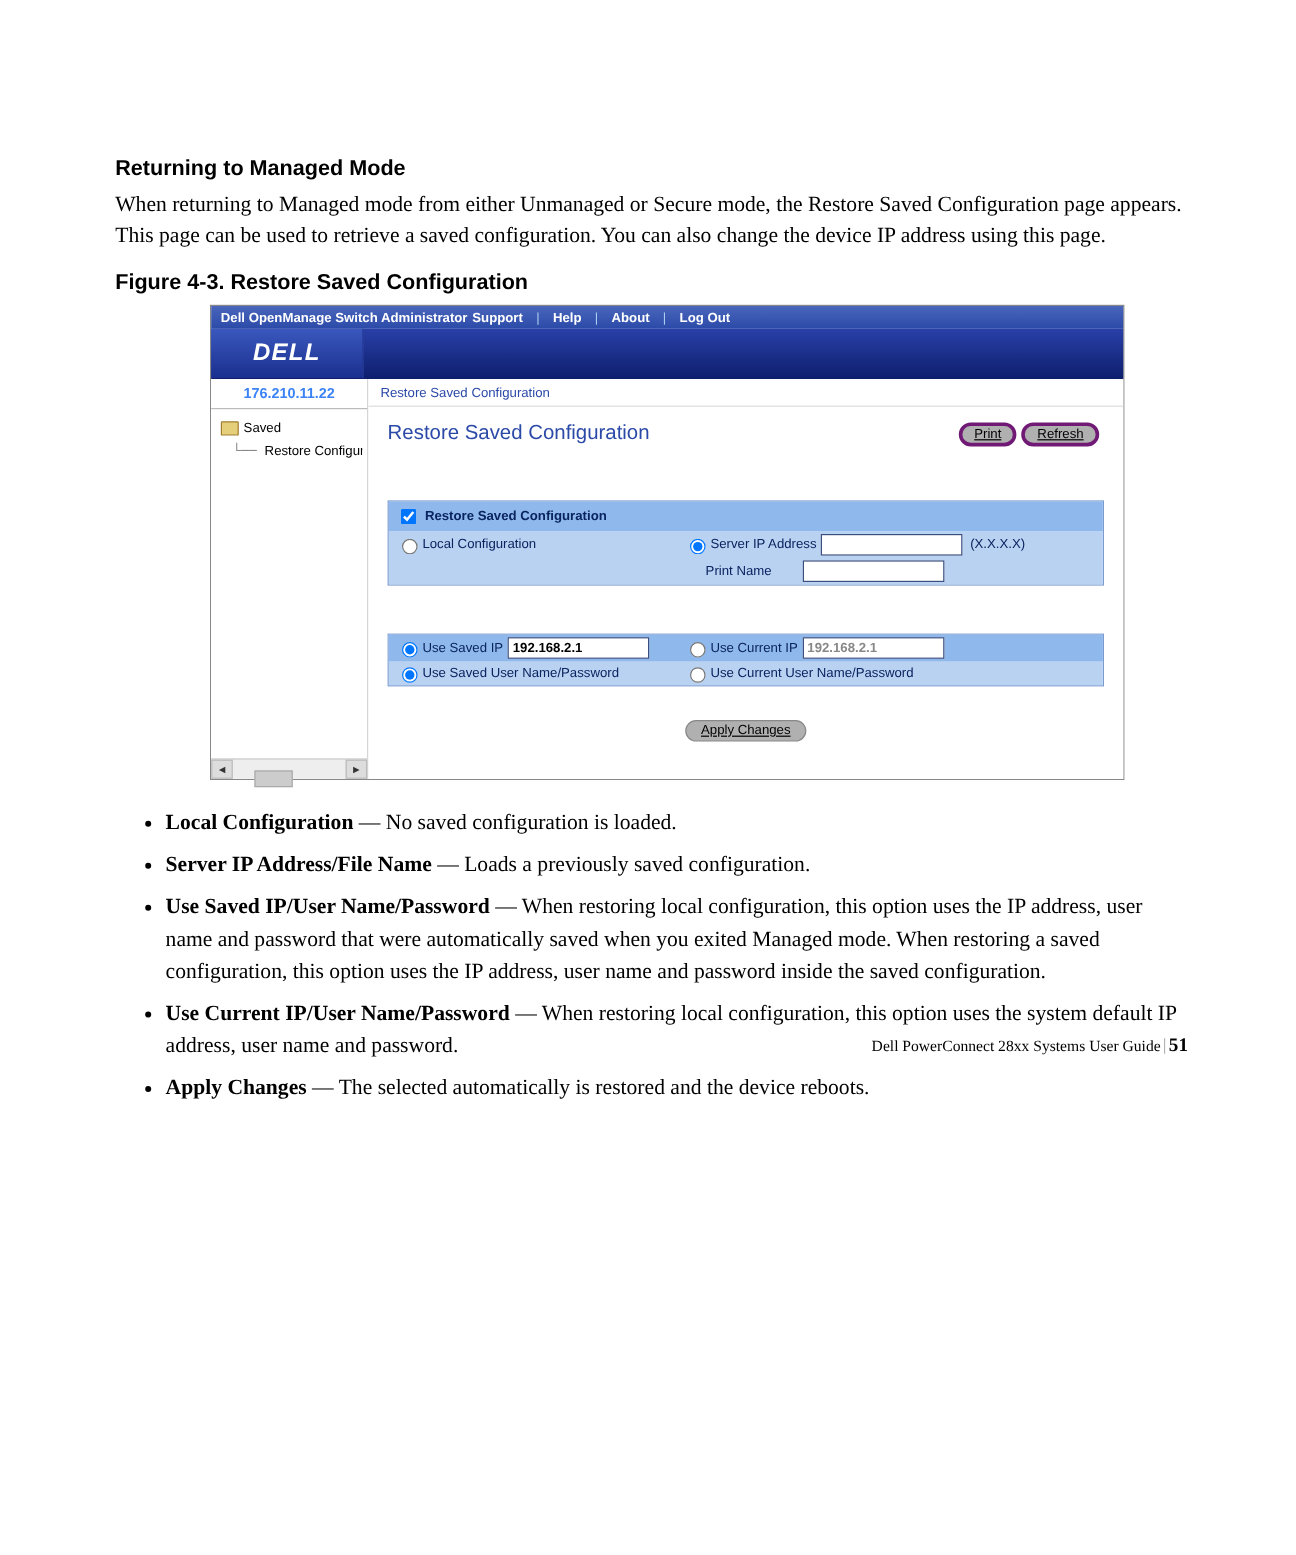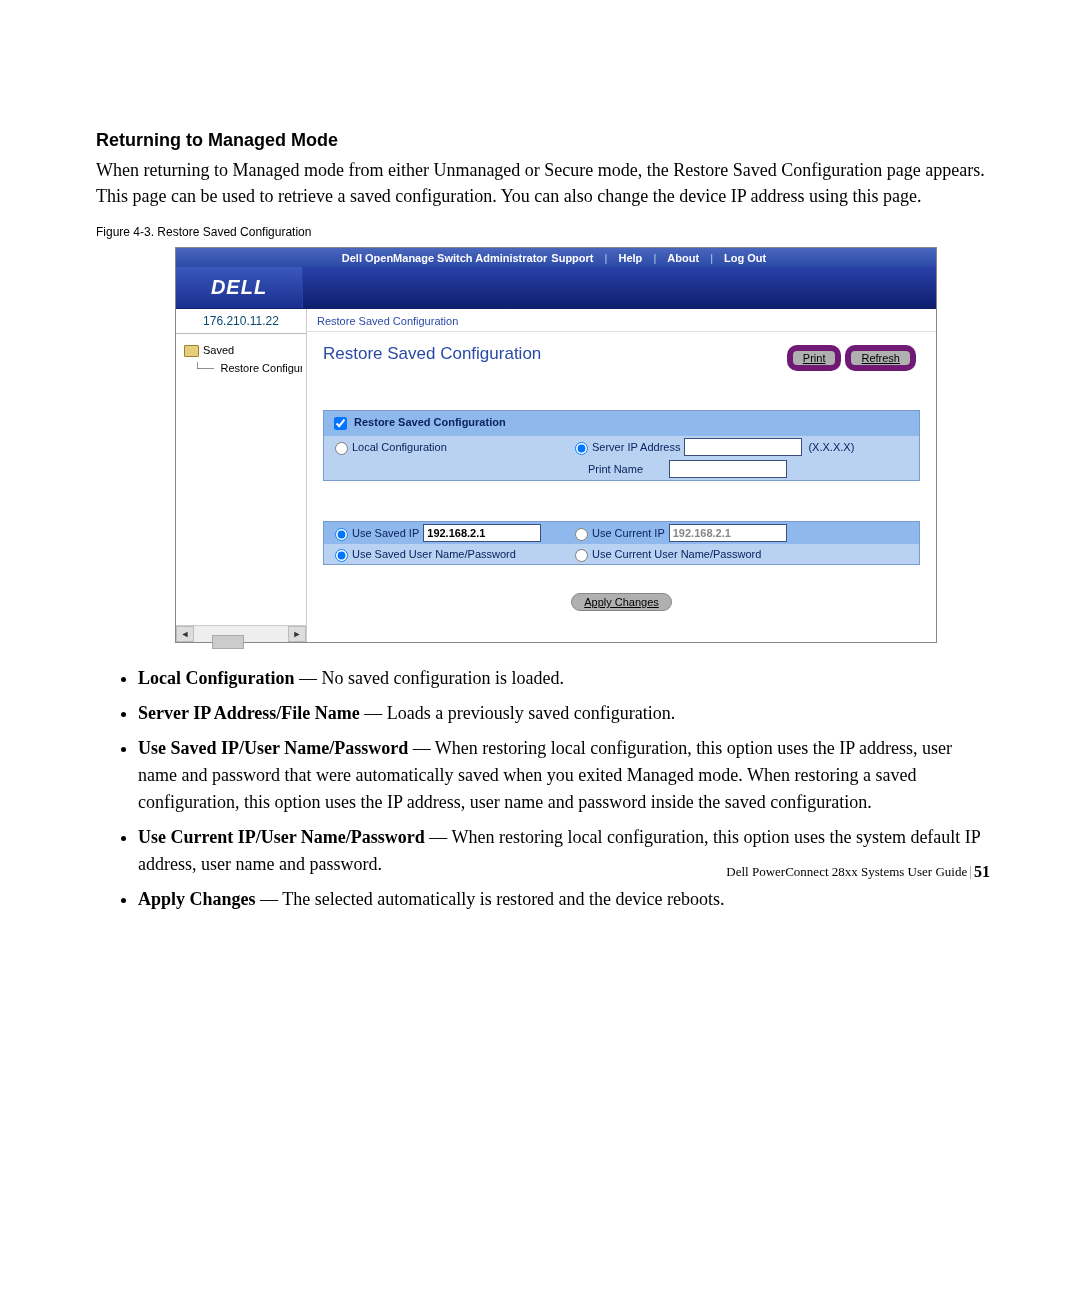--- a/index.html
+++ b/index.html
@@ -22,42 +22,42 @@
     font-family: Arial, Helvetica, sans-serif;
     font-weight: bold;
   }
   .body-text {
     font-size: 18px;
     line-height: 1.45;
     margin: 0 0 16px 0;
   }
   .figure-caption {
     font-family: Arial, Helvetica, sans-serif;
-    font-weight: normal;
-    font-size: 12px;
+    font-weight: bold;
+    font-size: 18px;
     margin: 10px 0 8px 0;
   }
 
   
   .screenshot {
     width: 760px;
     margin: 0 auto 22px auto;
     border: 1px solid #888;
     font-family: Arial, Helvetica, sans-serif;
     font-size: 11px;
     color: #fff;
     background: #fff;
   }
   .ss-titlebar {
     background: #4a66bc;
     background: linear-gradient(#4a66bc, #2b4aa8);
     color: #fff;
     display: flex;
     align-items: center;
-    justify-content: center;
+    justify-content: flex-start;
     height: 19px;
     padding: 0 8px;
     font-weight: bold;
     font-size: 11px;
   }
   .ss-titlebar .nav-links span {
     margin: 0 4px;
     font-weight: bold;
     font-size: 11px;
     color: #fff;
@@ -96,23 +96,23 @@
     background: #fff;
   }
   .ss-sidebar {
     width: 130px;
     background: #fff;
     border-right: 1px solid #ccc;
     min-height: 333px;
     position: relative;
   }
   .ss-ip {
-    font-weight: normal;
+    font-weight: bold;
     font-size: 12px;
-    color: #0c4a6e;
+    color: #3b82f6;
     text-align: center;
     padding: 5px 0;
     border-bottom: 1px solid #bbb;
   }
   .tree {
     padding: 8px 4px 0 8px;
     color: #000;
     font-size: 11px;
     line-height: 1.6;
   }
@@ -185,21 +185,21 @@
   }
   .pill-row {
     position: absolute;
     right: 20px;
     top: 36px;
     display: flex;
     gap: 4px;
   }
   .pill-btn {
     background: #b0b0b0;
-    border: 6px solid #701a75;
+    border: 3px solid #701a75;
     border-radius: 10px;
     font-size: 11px;
     color: #000;
     padding: 1px 10px;
     text-decoration: underline;
     cursor: pointer;
   }
 
   .panel {
     margin-top: 46px;

